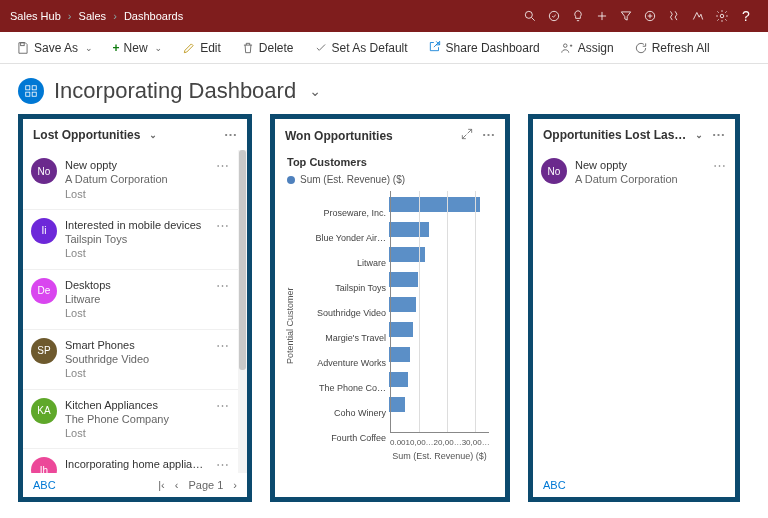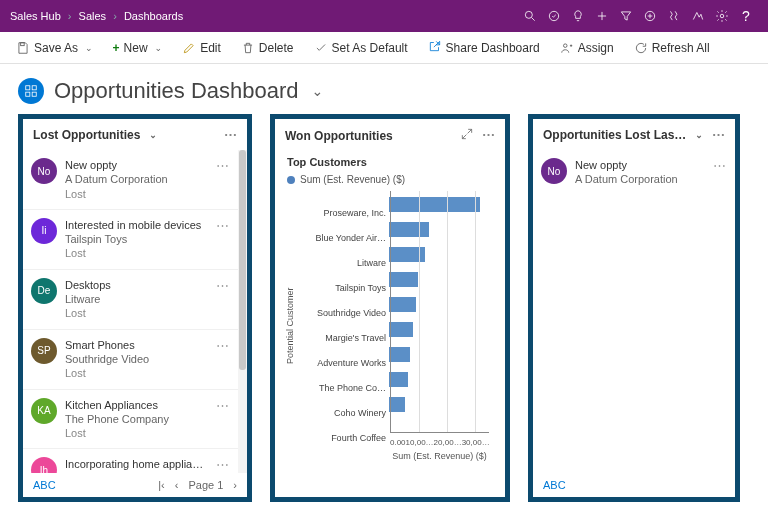--- a/index.html
+++ b/index.html
@@ -1,18 +1,18 @@
 <!DOCTYPE html>
 <html><head>
 <meta charset="utf-8">
 <style>
 * { box-sizing: border-box; margin: 0; padding: 0; font-family: "Segoe UI", Arial, sans-serif; }
 body { background: #fff; width: 768px; height: 518px; overflow: hidden; font-size: 12px; color: #333; }
 
-.top-nav { background: #701a75; height: 28px; display: flex; align-items: center; padding: 16px 10px; color: #fff; font-size: 11px; }
+.top-nav { background: #7f1d1d; height: 28px; display: flex; align-items: center; padding: 16px 10px; color: #fff; font-size: 11px; }
 .top-nav .bc a { color: #fff; text-decoration: none; }
 .top-nav .bc .sep { margin: 0 4px; color: #8aa; }
 .top-nav .spacer { flex: 1; }
 .top-nav .icon-btn { width: 24px; height: 28px; display: inline-flex; align-items: center; justify-content: center; color: #fff; cursor: pointer; font-size: 14px; }
 
 .cmd-bar { height: 32px; border-bottom: 1px solid #e1e1e1; display: flex; align-items: center; padding: 0 8px; gap: 4px; font-size: 12px; }
 .cmd-btn { display: inline-flex; align-items: center; gap: 4px; padding: 4px 8px; cursor: pointer; color: #333; border-radius: 2px; }
 .cmd-btn .ci { font-size: 12px; }
 .cmd-btn .green { color: #107c10; font-weight: bold; }
 .cmd-btn .blue svg { stroke: #0078d4; }
@@ -190,21 +190,21 @@
 
 <div class="title-row">
   <div class="title-circle">
       <svg class="ico" viewBox="0 0 24 24" style="stroke:#fff">
         <rect x="3" y="3" width="7" height="7"></rect>
         <rect x="14" y="3" width="7" height="7"></rect>
         <rect x="3" y="14" width="7" height="7"></rect>
         <rect x="14" y="14" width="7" height="7"></rect>
       </svg>
     </div>
-  <h1>Opportunities Dashboard</h1>
+  <h1>Incorporating Dashboard</h1>
   <span class="chev" style="font-size:14px">⌄</span>
 </div>
 
 <div class="dash-grid">
 
   <div class="panel p1">
     <div class="panel-head">
       <span>Lost Opportunities</span>
       <span class="chev">⌄</span>
       <div class="head-icons">
@@ -225,21 +225,21 @@
           <div class="list-item">
             <div class="avatar" style="background:#6d28d9">Ii</div>
             <div class="li-text">
               <div class="t1">Interested in mobile devices</div>
               <div class="t2">Tailspin Toys</div>
               <div class="t3">Lost</div>
             </div>
             <div class="li-more">⋯</div>
           </div>
           <div class="list-item">
-            <div class="avatar" style="background:#0f766e">De</div>
+            <div class="avatar" style="background:#d946ef">De</div>
             <div class="li-text">
               <div class="t1">Desktops</div>
               <div class="t2">Litware</div>
               <div class="t3">Lost</div>
             </div>
             <div class="li-more">⋯</div>
           </div>
           <div class="list-item">
             <div class="avatar" style="background:#6e5a2e">SP</div>
             <div class="li-text">

